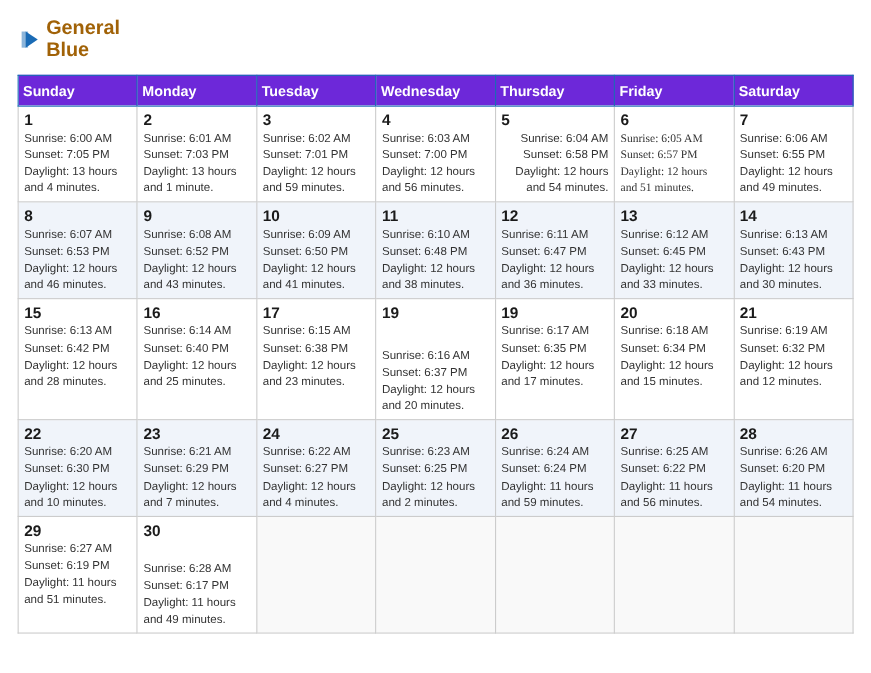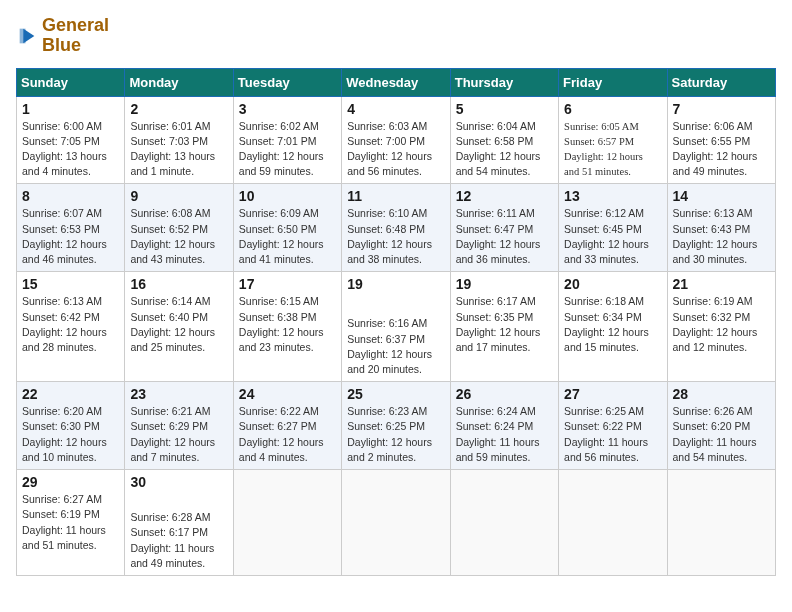--- a/index.html
+++ b/index.html
@@ -45,21 +45,21 @@
     .subtitle {
       font-size: 14px;
       color: #444;
     }
     .calendar {
       width: 100%;
       border-collapse: collapse;
       font-size: 11px;
     }
     .calendar th {
-      background: #0f766e;
+      background: #6d28d9;
       color: #fff;
       padding: 6px 4px;
       text-align: left;
       font-size: 13px;
       font-weight: bold;
       border: 1px solid #1a6bb5;
     }
     .calendar td {
       border: 1px solid #ccc;
       padding: 4px 5px;
@@ -146,21 +146,21 @@
         </td>
         <td>
           <span class="day-number">4</span>
           <div class="day-info" style="white-space: pre-line;">Sunrise: 6:03 AM
 Sunset: 7:00 PM
 Daylight: 12 hours
 and 56 minutes.</div>
         </td>
         <td>
           <span class="day-number">5</span>
-          <div class="day-info" style="white-space: pre-line;">Sunrise: 6:04 AM
+          <div class="day-info" style="white-space: pre-line; text-align: right;">Sunrise: 6:04 AM
 Sunset: 6:58 PM
 Daylight: 12 hours
 and 54 minutes.</div>
         </td>
         <td>
           <span class="day-number">6</span>
           <div class="day-info" style="white-space: pre-line; font-family: Liberation Serif, serif;">Sunrise: 6:05 AM
 Sunset: 6:57 PM
 Daylight: 12 hours
 and 51 minutes.</div>

